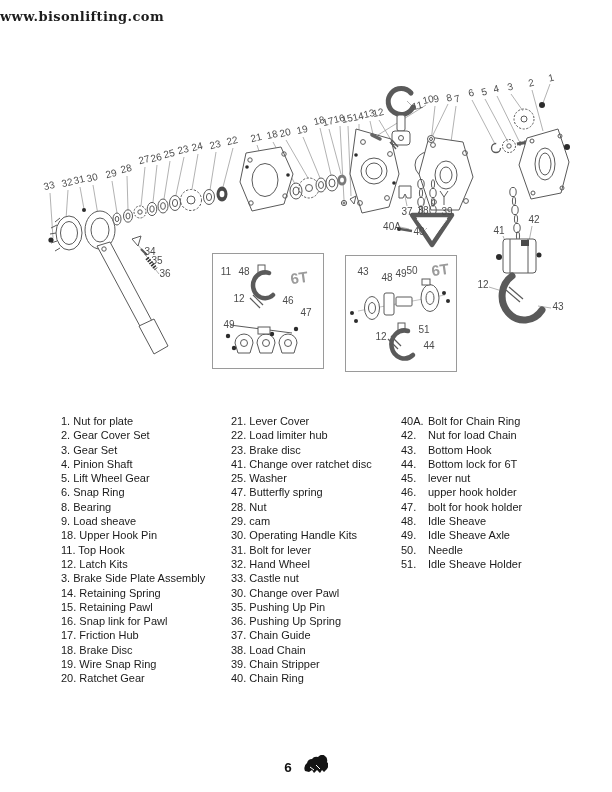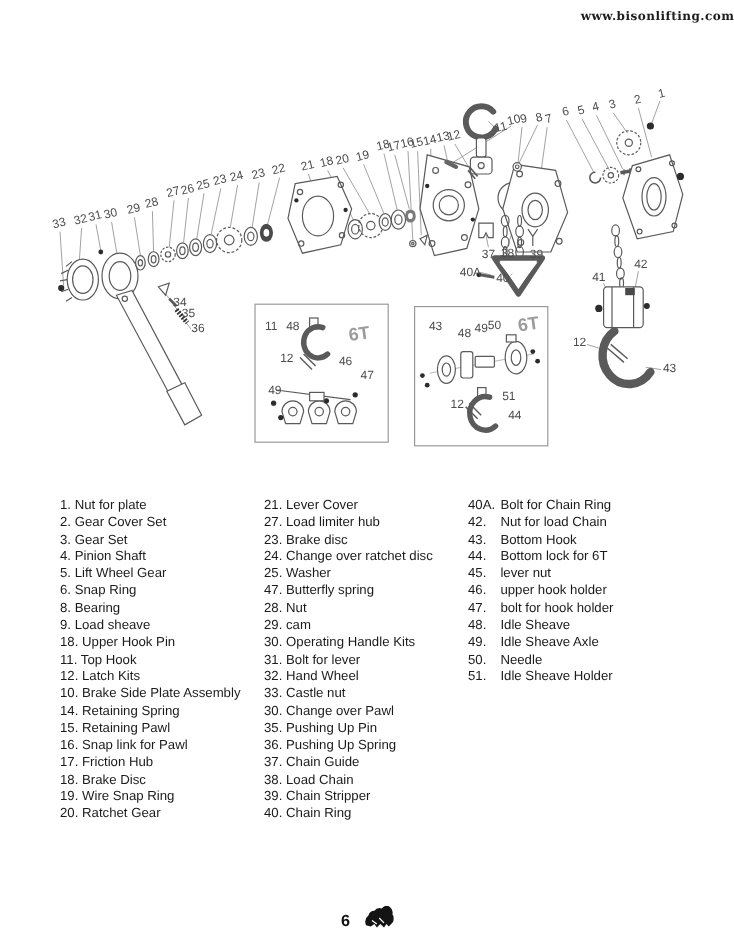--- a/index.html
+++ b/index.html
@@ -1,32 +1,32 @@
 <!DOCTYPE html>
 <html><head>
 <meta charset="utf-8">
 <style>
   html,body{margin:0;padding:0;background:#e8e8e8;}
   .page{width:612px;height:792px;background:#ffffff;position:relative;overflow:hidden;
         font-family:"Liberation Sans",sans-serif;margin:0 auto;}
-  .hdr{position:absolute;top:9px;left:0;right:0;text-align:right;
-       font-family:"DejaVu Serif",serif;font-weight:bold;font-size:10px;
+  .hdr{position:absolute;top:9px;left:0;right:0;text-align:left;
+       font-family:"DejaVu Serif",serif;font-weight:bold;font-size:13px;
        letter-spacing:.4px;color:#1d1d1d;}
   svg.diagram{position:absolute;top:43px;left:0;}
   
   .ln{stroke:#5a5a5a;stroke-width:1;fill:none}
   .fw{stroke:#5a5a5a;stroke-width:1;fill:#ffffff}
   .ld{stroke:#909090;stroke-width:.7;fill:none}
   .dk{fill:#2c2c2c;stroke:none}
   .co{font-family:"Liberation Sans",sans-serif;font-size:10px;fill:#4c4c4c;text-anchor:middle}
   .cap{font-family:"Liberation Sans",sans-serif;font-weight:bold;font-size:15px;fill:#9b9b9b;text-anchor:middle}
   .box{fill:#ffffff;stroke:#9a9a9a;stroke-width:1}
   
   .plist{position:absolute;top:414px;left:0;right:0;height:300px;font-size:11px;color:#1b1b1b;}
-  .pcol{position:absolute;top:0;}
+  .pcol{position:absolute;top:0;margin-left:11px;}
   .c1{left:50px;width:168px}
   .c2{left:220px;width:168px}
   .c3{left:390px;width:185px}
   .prow{line-height:14.3px;white-space:nowrap}
   .c3 .num{display:inline-block;width:27px}
   .ftr{position:absolute;top:755px;left:0;right:0;display:flex;justify-content:center;align-items:center;gap:10px}
   .pageno{font-weight:bold;font-size:13.5px;color:#101010}
 </style>
 </head>
 <body>
@@ -337,34 +337,34 @@
       <div class="prow">2. Gear Cover Set</div>
       <div class="prow">3. Gear Set</div>
       <div class="prow">4. Pinion Shaft</div>
       <div class="prow">5. Lift Wheel Gear</div>
       <div class="prow">6. Snap Ring</div>
       <div class="prow">8. Bearing</div>
       <div class="prow">9. Load sheave</div>
       <div class="prow">18. Upper Hook Pin</div>
       <div class="prow">11. Top Hook</div>
       <div class="prow">12. Latch Kits</div>
-      <div class="prow">10. Brake Side Plate Assembly</div>
+      <div class="prow">3. Brake Side Plate Assembly</div>
       <div class="prow">14. Retaining Spring</div>
       <div class="prow">15. Retaining Pawl</div>
       <div class="prow">16. Snap link for Pawl</div>
       <div class="prow">17. Friction Hub</div>
       <div class="prow">18. Brake Disc</div>
       <div class="prow">19. Wire Snap Ring</div>
       <div class="prow">20. Ratchet Gear</div>
     </div>
     <div class="pcol c2">
       <div class="prow">21. Lever Cover</div>
-      <div class="prow">27. Load limiter hub</div>
+      <div class="prow">22. Load limiter hub</div>
       <div class="prow">23. Brake disc</div>
-      <div class="prow">24. Change over ratchet disc</div>
+      <div class="prow">41. Change over ratchet disc</div>
       <div class="prow">25. Washer</div>
       <div class="prow">47. Butterfly spring</div>
       <div class="prow">28. Nut</div>
       <div class="prow">29. cam</div>
       <div class="prow">30. Operating Handle Kits</div>
       <div class="prow">31. Bolt for lever</div>
       <div class="prow">32. Hand Wheel</div>
       <div class="prow">33. Castle nut</div>
       <div class="prow">30. Change over Pawl</div>
       <div class="prow">35. Pushing Up Pin</div>

